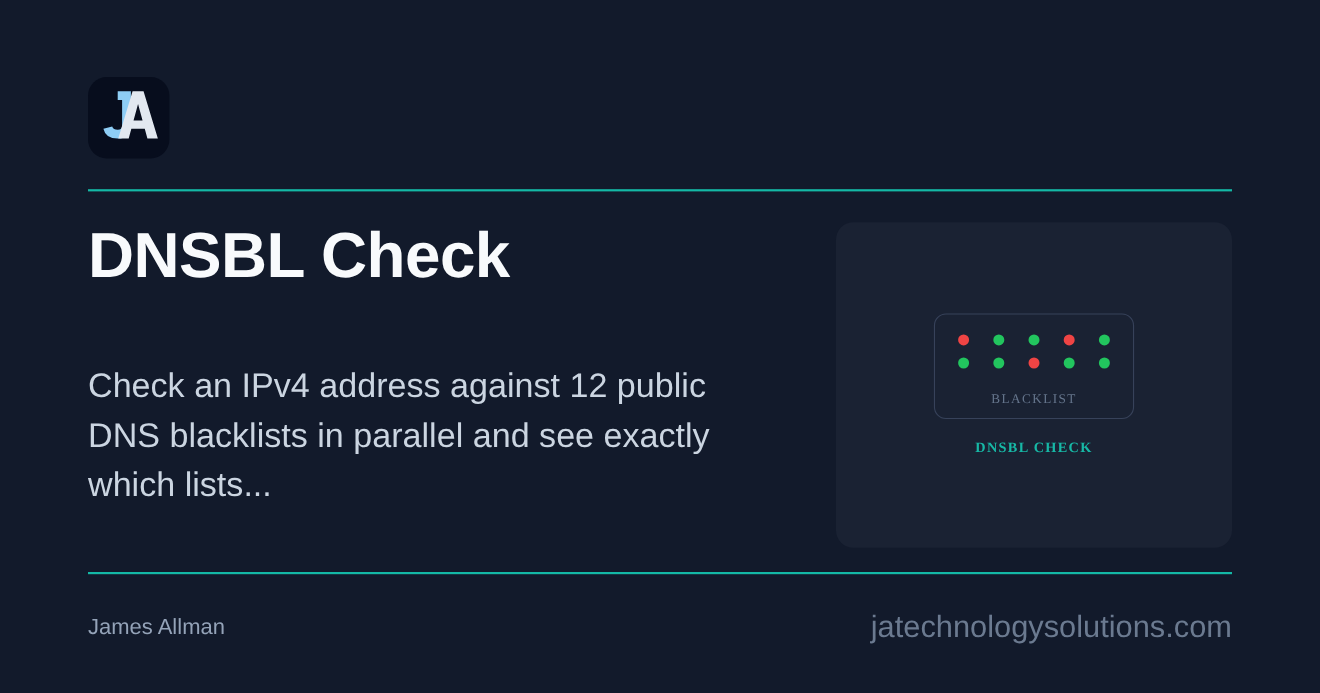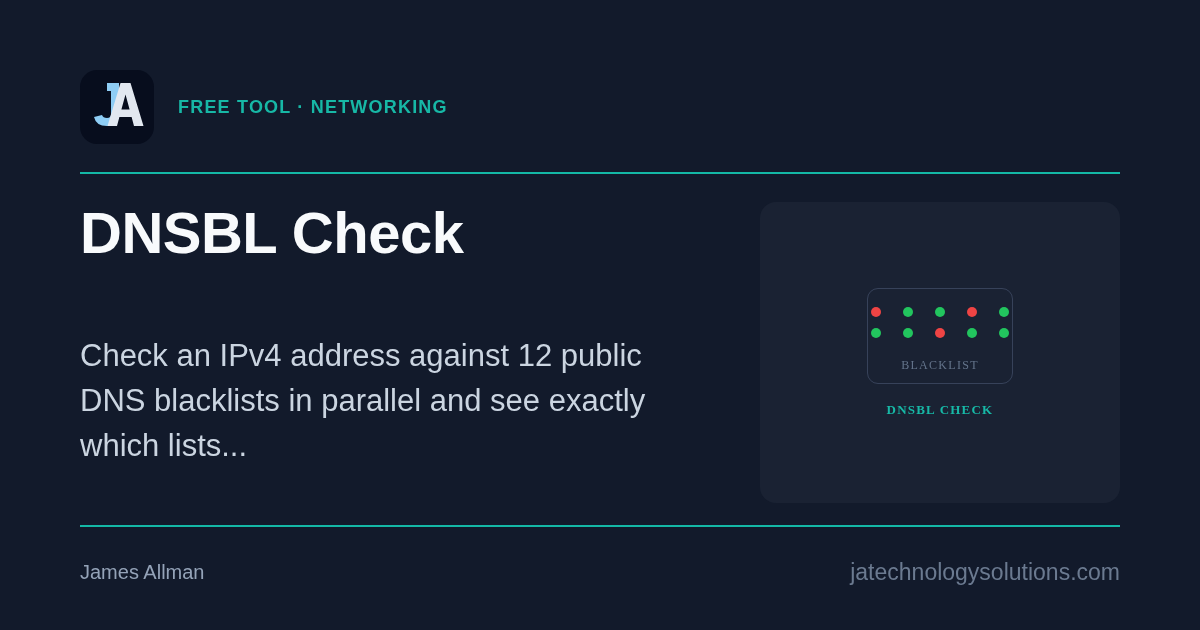--- a/index.html
+++ b/index.html
@@ -88,21 +88,21 @@
   .card {
     flex:0 0 360px;
     background:#1a2233;
     border-radius:16px;
     display:flex; flex-direction:column;
     align-items:center; justify-content:center;
     gap:18px;
   }
 
   .dot-panel {
-    width:146px;
+    width:182px;
     border:1px solid #37425a;
     border-radius:11px;
     padding:18px 20px 10px;
     display:flex; flex-direction:column;
     align-items:center; gap:11px;
   }
 
   .dot-row {
     display:flex; gap:22px; align-items:center;
   }
@@ -134,38 +134,37 @@
   .footer {
     display:flex; align-items:center; justify-content:space-between;
     padding-top:32px; padding-bottom:44px;
   }
   .footer-author {
     color:#94a3b8;
     font-size:20px;
   }
   .footer-site {
     color:#6b7a90;
-    font-size:23px;
+    font-size:28px;
   }
 </style>
 </head>
 <body>
 
 <div class="page">
 
   <div class="header">
     <div class="logo-mark">
       <svg width="56" height="52" viewBox="0 0 56 52" aria-hidden="true">
 
         <path d="M30 2 H18 V10 H22 V33 Q22 37 18 37 Q14 37 13 34 L5 36 Q7 45 18 45 Q30 45 30 33 Z" fill="#8ecdf5"></path>
 
         <path d="M28 45 H18.5 L31.5 2 H41.5 L54.5 45 H45 L42.6 36 H30.4 Z M32.4 28.5 H40.6 L36.5 13.5 Z" fill="#e2e8f0"></path>
       </svg>
     </div>
-    <div class="eyebrow">FREE TOOL · NETWORKING</div>
   </div>
 
   <div class="rule"></div>
 
   <div class="body">
 
     <div class="body-left">
       <h1 class="title">DNSBL Check</h1>
       <p class="description">Check an IPv4 address against 12 public DNS blacklists in parallel and see exactly which lists...</p>
     </div>

